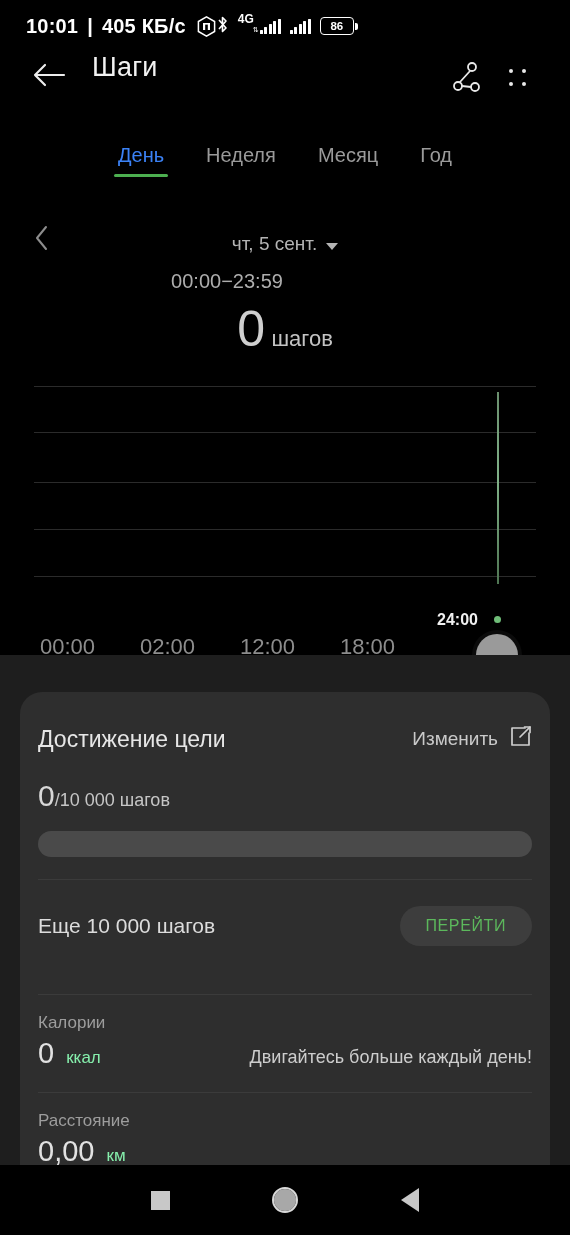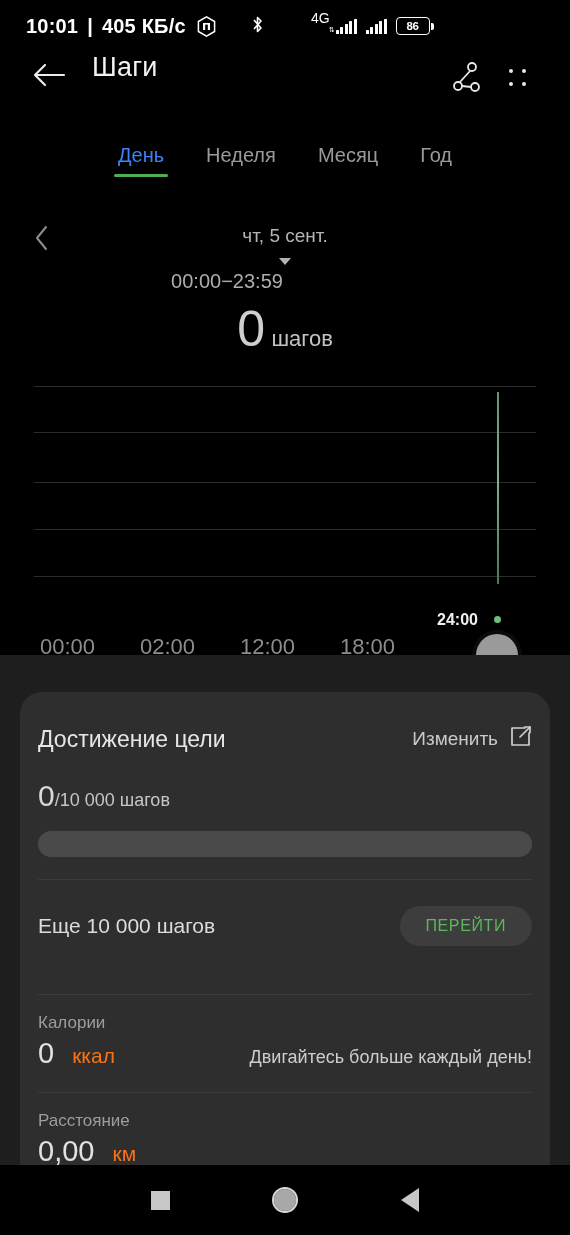--- a/index.html
+++ b/index.html
@@ -22,21 +22,20 @@
   }
 
   
   .status-bar {
     position: absolute;
     top: 0; left: 0;
     width: 456px;
     height: 52px;
     display: flex;
     align-items: center;
-    justify-content: space-between;
     padding: 0 22px 0 26px;
     color: #fff;
   }
   .status-left {
     display: flex;
     align-items: center;
     gap: 8px;
     font-size: 20px;
     font-weight: bold;
     letter-spacing: 0.2px;
@@ -49,27 +48,26 @@
     justify-content: center;
     margin-left: 3px;
   }
   .status-right {
     display: flex;
     align-items: center;
     gap: 9px;
   }
   .sig-group { display: flex; align-items: flex-end; position: relative; }
   .sig-4g {
-    font-size: 14px;
-    font-weight: normal;
+    font-size: 12px;
+    font-weight: bold;
     line-height: 1;
     position: relative;
     top: -9px;
     margin-right: -1px;
-    margin-left: 38px;
   }
   .bars { display: flex; align-items: flex-end; gap: 1.5px; height: 15px; }
   .bars i { display: block; width: 3px; background: #fff; border-radius: 0.5px; }
   .bars i:nth-child(1) { height: 4px; }
   .bars i:nth-child(2) { height: 7px; }
   .bars i:nth-child(3) { height: 10px; }
   .bars i:nth-child(4) { height: 13px; }
   .bars i:nth-child(5) { height: 15px; }
   .sig-arrow { font-size: 7px; line-height: 1; position: relative; top: -1px; margin-right: 1px; }
   .battery {
@@ -179,21 +177,20 @@
     cursor: pointer;
     line-height: 1;
   }
   .date-label {
     color: #b4b4b4;
     font-size: 19px;
     cursor: pointer;
     display: flex;
     align-items: center;
     gap: 9px;
-    flex-direction: column;
   }
   .caret-down {
     width: 0; height: 0;
     border-left: 6px solid transparent;
     border-right: 6px solid transparent;
     border-top: 7px solid #b4b4b4;
     position: relative;
     top: 2px;
   }
   .time-range {
@@ -369,21 +366,21 @@
     font-size: 17px;
   }
   .metric-row {
     display: flex;
     align-items: baseline;
     justify-content: space-between;
     margin-top: 4px;
   }
   .metric-valwrap { display: flex; align-items: baseline; }
   .metric-value { color: #e2e2e2; font-size: 29px; font-weight: 300; }
-  .metric-unit { color: #f97316; font-size: 21px; margin-left: 18px; }
+  .metric-unit { color: #86efac; font-size: 17px; margin-left: 12px; }
   .metric-tip { color: #cdcdcd; font-size: 18px; }
 
   
   .nav-bar {
     position: absolute;
     bottom: 0; left: 0;
     width: 570px;
     height: 70px;
     background: #000;
     display: flex;

